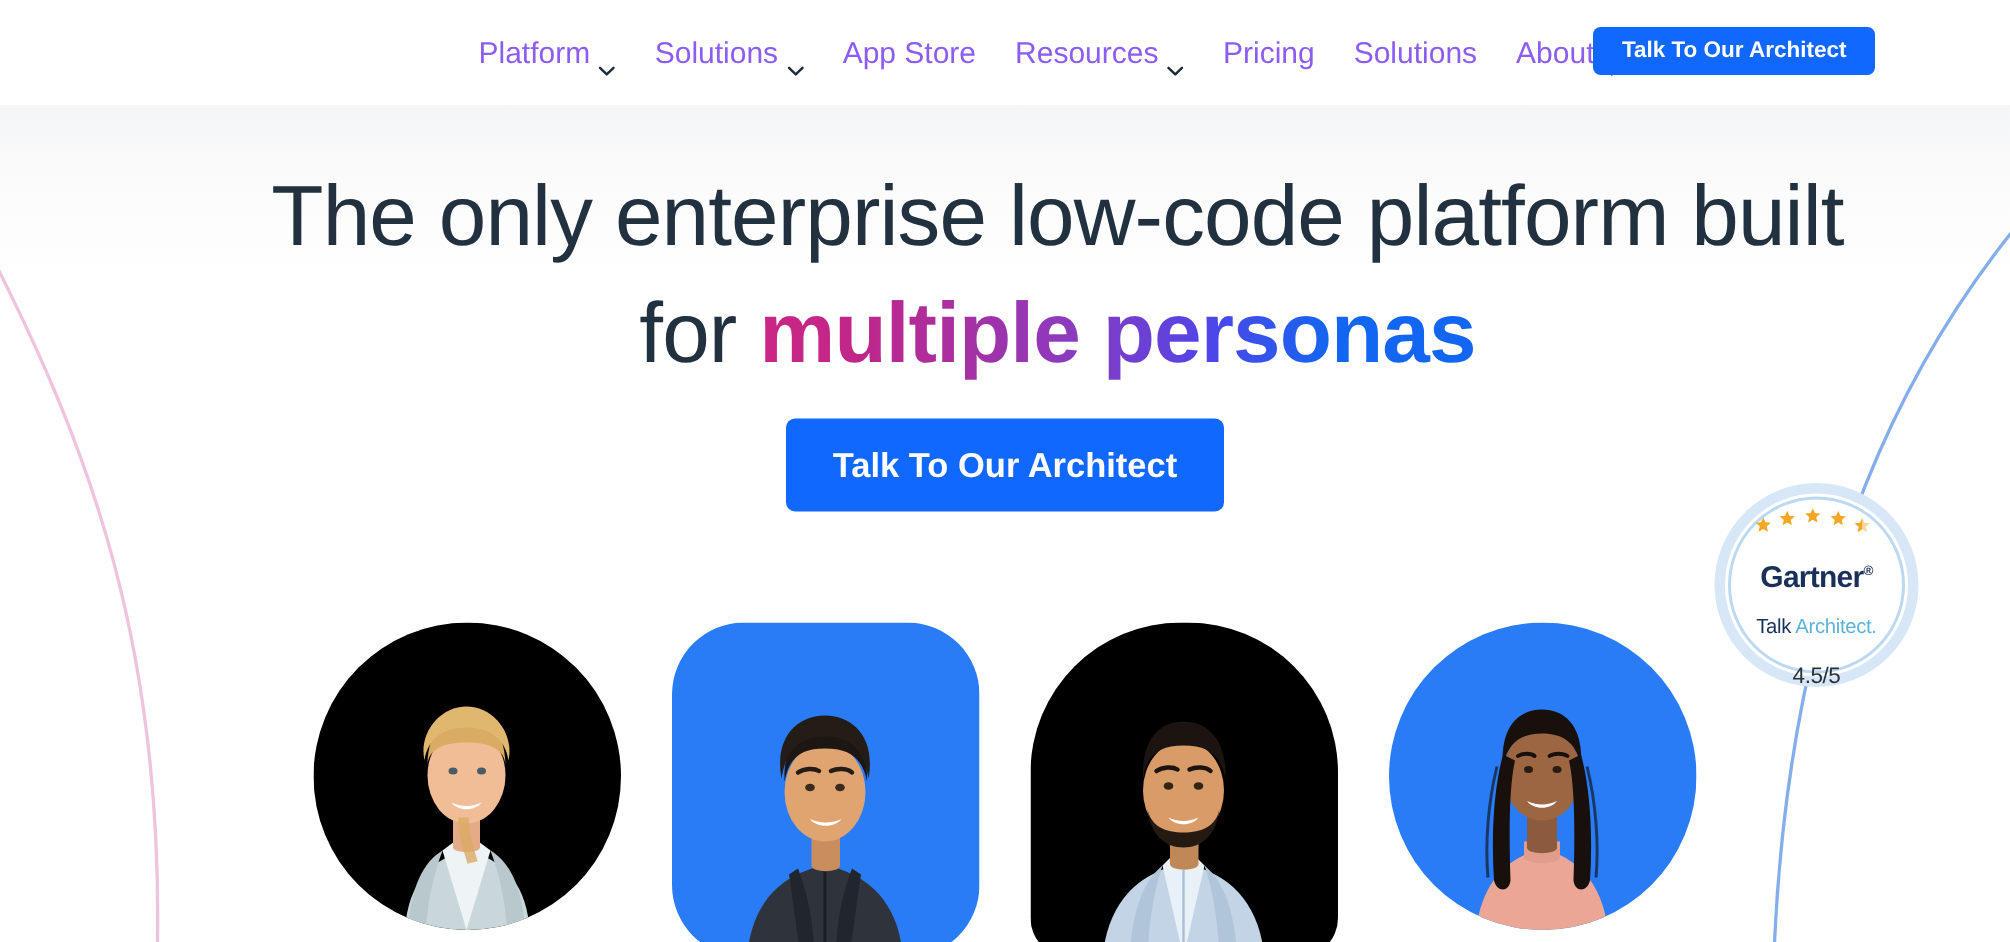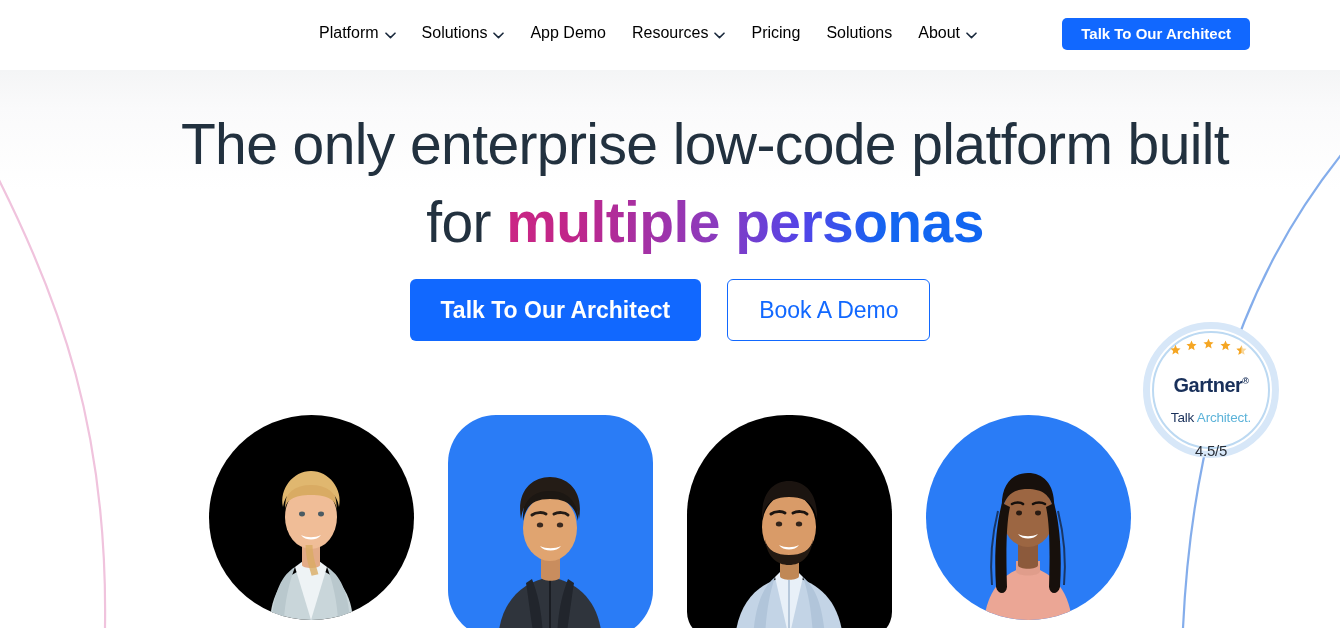--- a/index.html
+++ b/index.html
@@ -55,24 +55,24 @@
   .nav {
     position: absolute;
     left: 313px;
     top: 24px;
     display: flex;
     align-items: center;
     gap: 0px;
   }
   .nav-item {
     display: flex;
-    align-items: flex-start;
+    align-items: center;
     gap: 6px;
-    font-size: 16px;
-    color: #000000;
+    font-size: 20px;
+    color: #8b5cf6;
     font-weight: 400;
     padding: 0 13px;
     height: 24px;
     cursor: pointer;
     white-space: nowrap;
   }
   .nav-item:first-child { padding-left: 6px; }
   .chev {
     width: 11px; height: 7px;
     display: inline-block;
@@ -276,21 +276,21 @@
       <div class="nav-item">
         <span>Solutions</span>
         <span class="chev">
           <svg width="11" height="7" viewBox="0 0 11 7">
               <path d="M1 1.2 L5.5 5.6 L10 1.2" fill="none" stroke="#1b2a3d" stroke-width="1.6" stroke-linecap="round" stroke-linejoin="round"></path>
             </svg>
         </span>
       </div>
 
       <div class="nav-item">
-        <span>App Demo</span>
+        <span>App Store</span>
       </div>
 
       <div class="nav-item">
         <span>Resources</span>
         <span class="chev">
           <svg width="11" height="7" viewBox="0 0 11 7">
               <path d="M1 1.2 L5.5 5.6 L10 1.2" fill="none" stroke="#1b2a3d" stroke-width="1.6" stroke-linecap="round" stroke-linejoin="round"></path>
             </svg>
         </span>
       </div>
@@ -326,21 +326,20 @@
 
     <div class="hero-content">
 
       <h1 class="headline">
         <span>The only enterprise low-code platform built</span><br>
         <span>for </span><span class="grad">multiple personas</span>
       </h1>
 
       <div class="cta-row">
         <button class="btn-primary">Talk To Our Architect</button>
-        <button class="btn-secondary">Book A Demo</button>
       </div>
 
       <div class="badge">
         <div class="badge-ring-outer"></div>
         <div class="badge-ring-inner"></div>
         <div class="badge-inner">
           <span>
             <svg class="badge-stars" viewBox="0 0 84 20" xmlns="http://www.w3.org/2000/svg">
               <defs>
                 <symbol id="st" viewBox="0 0 20 19">

